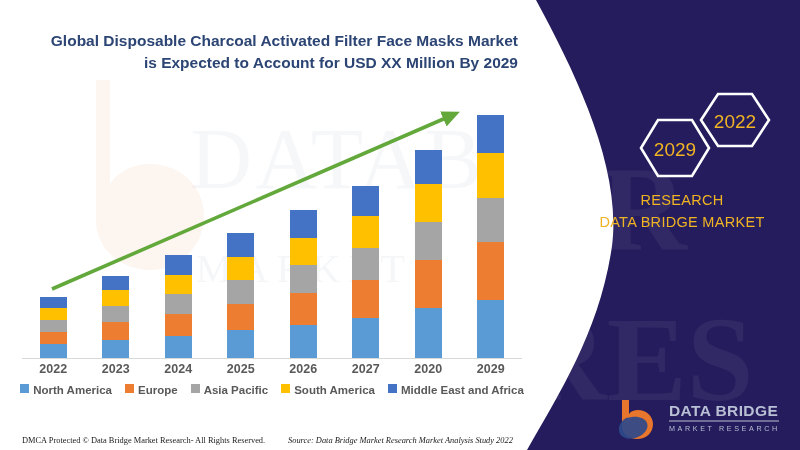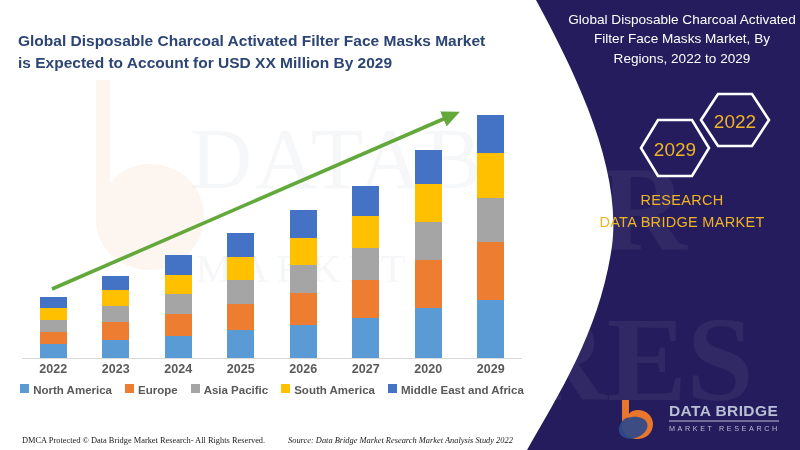--- a/index.html
+++ b/index.html
@@ -40,21 +40,21 @@
     width: 545px; height: 250px;
     z-index: 0;
     pointer-events: none;
   }
   #watermark svg { display: block; }
 
   #chart-title {
     position: absolute;
     left: 18px; top: 30px;
     width: 500px;
-    text-align: left;
+    text-align: right;
     color: #2c4574;
     font-size: 15.5px;
     line-height: 1.45;
     font-weight: 600;
     z-index: 3;
   }
 
   
   #plot-area {
     position: absolute;
@@ -341,21 +341,20 @@
         </div>
       </div>
 
     <div id="footer">
       <span id="footer-dmca">DMCA Protected © Data Bridge Market Research- All Rights Reserved.</span>
       <span id="footer-source">Source: Data Bridge Market Research Market Analysis Study 2022</span>
     </div>
   </div>
 
   <div id="right-content">
-    <div id="region-title">Global Disposable Charcoal Activated Filter Face Masks Market, By Regions, 2022 to 2029</div>
 
     <svg id="hexes" viewBox="0 0 225 100" xmlns="http://www.w3.org/2000/svg">
 
       <polygon points="148,6 182,6 199,32 182,58 148,58 131,32" fill="none" stroke="#ffffff" stroke-width="2.6"></polygon>
       <text id="hex-right-text" x="165" y="40" text-anchor="middle" font-family="Liberation Sans, sans-serif" font-size="19" font-weight="400" fill="#f0b323">2022</text>
 
       <polygon points="88,32 122,32 139,60 122,88 88,88 71,60" fill="none" stroke="#ffffff" stroke-width="2.6"></polygon>
       <text id="hex-left-text" x="105" y="68" text-anchor="middle" font-family="Liberation Sans, sans-serif" font-size="19" font-weight="400" fill="#f0b323">2029</text>
     </svg>
 

